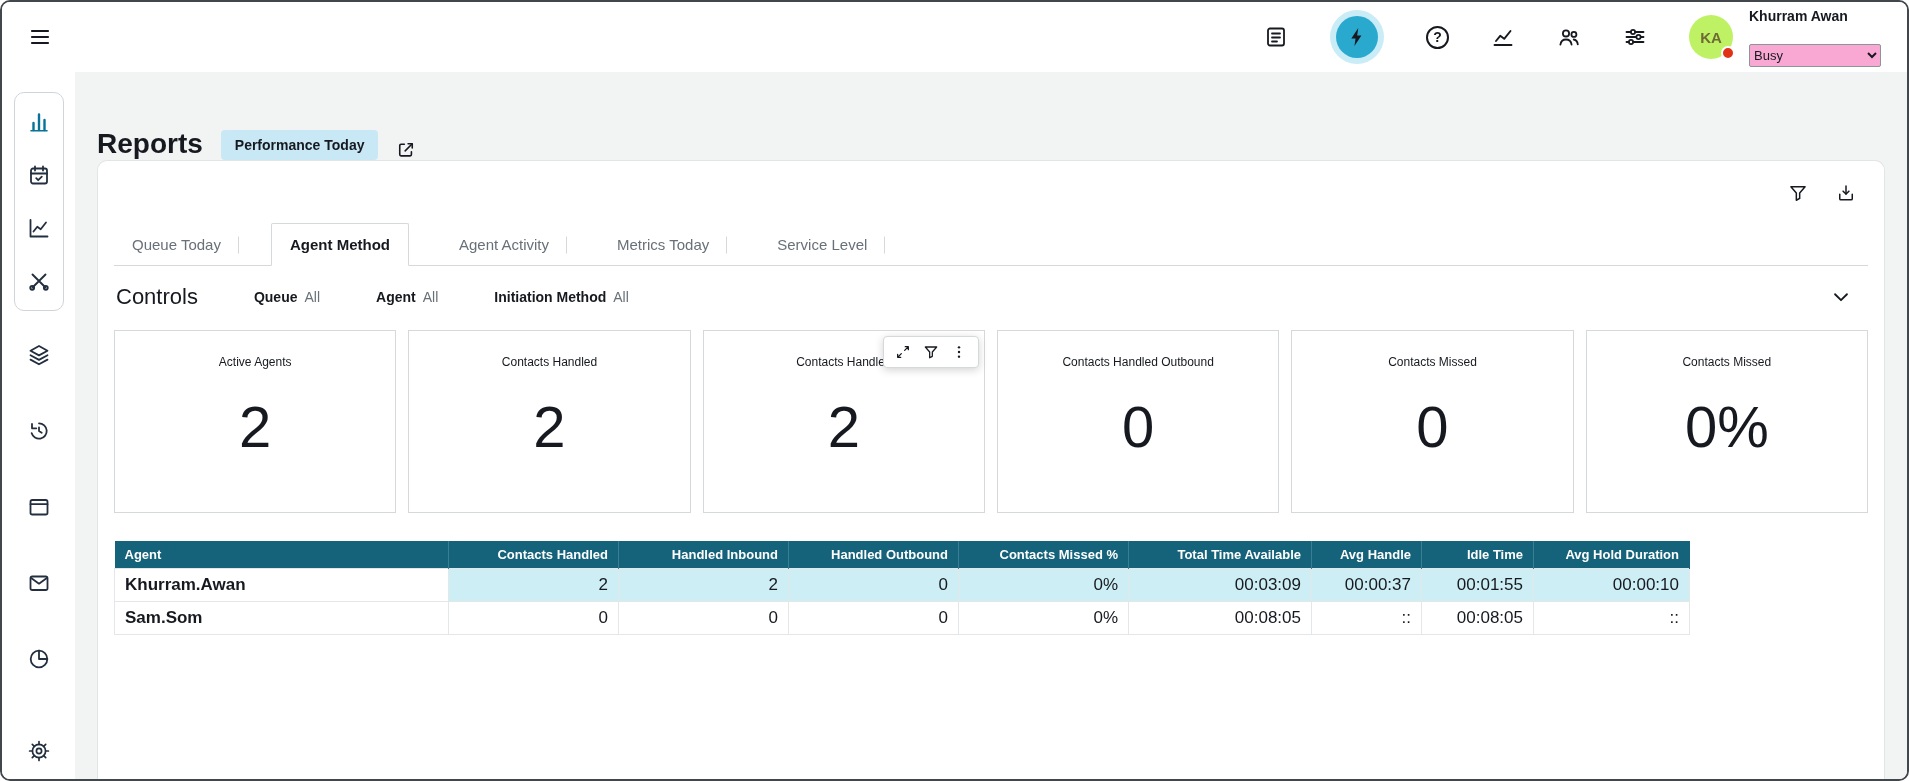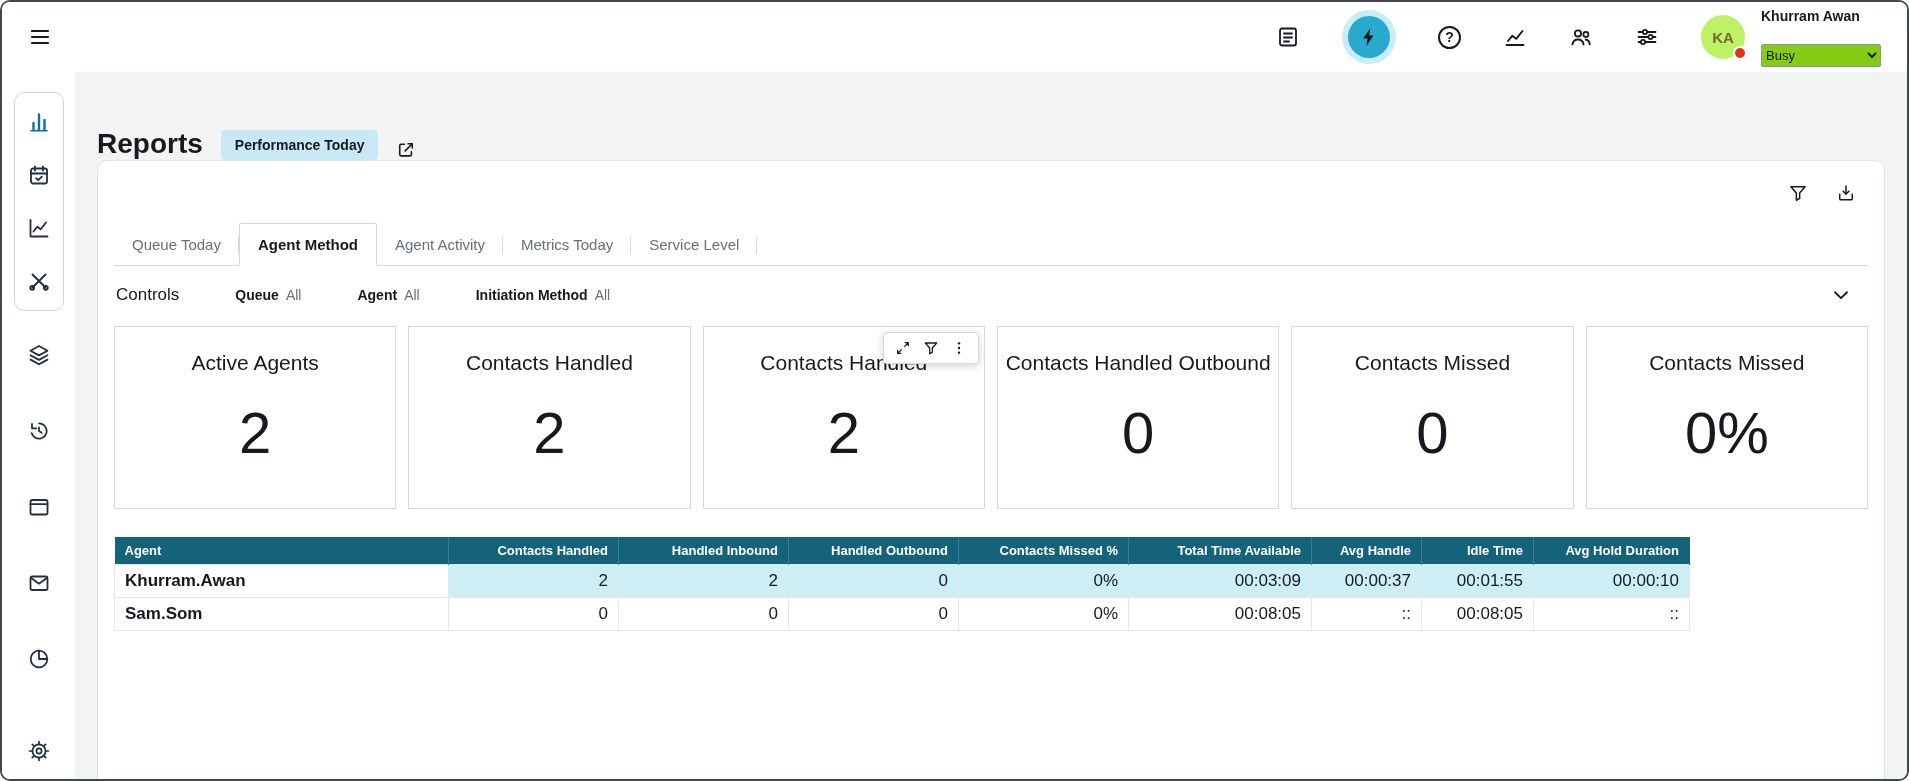--- a/index.html
+++ b/index.html
@@ -49,23 +49,23 @@
     font-size: 15px; font-weight: 700; position: relative;
   }
   .status-dot {
     position: absolute; right: -2px; bottom: -1px;
     width: 14px; height: 14px; border-radius: 50%;
     background: #e13117; border: 2.5px solid #fff;
   }
   .user-block { display: flex; flex-direction: column; gap: 20px; margin-left: -26px; }
   .user-name { font-size: 14px; font-weight: 700; }
   .status-select {
-    width: 120px; height: 23px; font-size: 13px;
+    width: 132px; height: 23px; font-size: 13px;
     font-family: "Liberation Sans", sans-serif;
-    border: 1px solid #8d9696; border-radius: 2px; background: #84cc16; color: #16191f;
+    border: 1px solid #8d9696; border-radius: 2px; background: #f9a8d4; color: #16191f;
   }
 
   
   .appbody { flex: 1; display: flex; min-height: 0; }
 
   
   .sidebar {
     width: 73px; flex: 0 0 73px; background: #fff;
     display: flex; flex-direction: column; align-items: center;
     padding: 20px 0 0;
@@ -101,48 +101,48 @@
   .refresh-btn { margin-left: 16px; width: 23px; height: 23px; }
 
   
   .panel {
     background: #fff; border: 1px solid #e2e5e5; border-bottom: none;
     border-radius: 10px 10px 0 0;
     flex: 1; position: relative; padding: 0 16px;
   }
   .panel-actions { position: absolute; top: 22px; right: 28px; display: flex; gap: 28px; }
 
-  .tabs { display: flex; align-items: flex-end; margin-top: 62px; border-bottom: 1px solid #d5d9d9; }
+  .tabs { display: flex; align-items: flex-end; margin-top: 62px; border-bottom: 1px solid #d5d9d9; gap: 32px; }
   .tab {
     padding: 12px 18px; font-size: 15px; color: #687078;
     position: relative; cursor: pointer; white-space: nowrap;
   }
   .tab:not(.active)::after {
     content: ""; position: absolute; right: 0; top: 50%; transform: translateY(-50%);
     width: 1px; height: 17px; background: #d5d9d9;
   }
   .tab.active {
     color: #16191f; font-weight: 700; background: #fff;
     border: 1px solid #d5d9d9; border-bottom: 1px solid #fff;
     margin-bottom: -1px; border-radius: 2px 2px 0 0;
   }
 
   .controls { display: flex; align-items: center; gap: 56px; padding: 18px 10px 16px 2px; }
-  .controls-label { font-size: 17px; font-weight: 500; }
+  .controls-label { font-size: 22px; font-weight: 500; }
   .filter { font-size: 14px; cursor: pointer; white-space: nowrap; }
   .filter .fname { font-weight: 700; margin-right: 7px; }
   .filter .fval { color: #687078; }
   .controls .chevron { margin-left: auto; margin-right: 6px; width: 22px; height: 22px; cursor: pointer; }
 
   .kpis { display: flex; gap: 12px; padding-top: 4px; position: relative; }
   .kpi {
     flex: 1; height: 183px; background: #fff;
     border: 1px solid #d5d9d9; text-align: center; position: relative;
   }
-  .kpi-title { margin-top: 24px; font-size: 21px; color: #16191f; }
+  .kpi-title { margin-top: 24px; font-size: 12px; color: #16191f; }
   .kpi-value { margin-top: 26px; font-size: 58px; font-weight: 400; line-height: 1.1; }
   .kpi-value.small { font-size: 24px; margin-top: 56px; }
   .overlay-toolbar {
     position: absolute; top: 5px; right: 5px;
     display: flex; align-items: center; gap: 12px;
     background: #fff; border: 1px solid #d5d9d9; border-radius: 4px;
     padding: 7px 11px; box-shadow: 0 2px 8px rgba(0,0,0,.18);
   }
 
   

